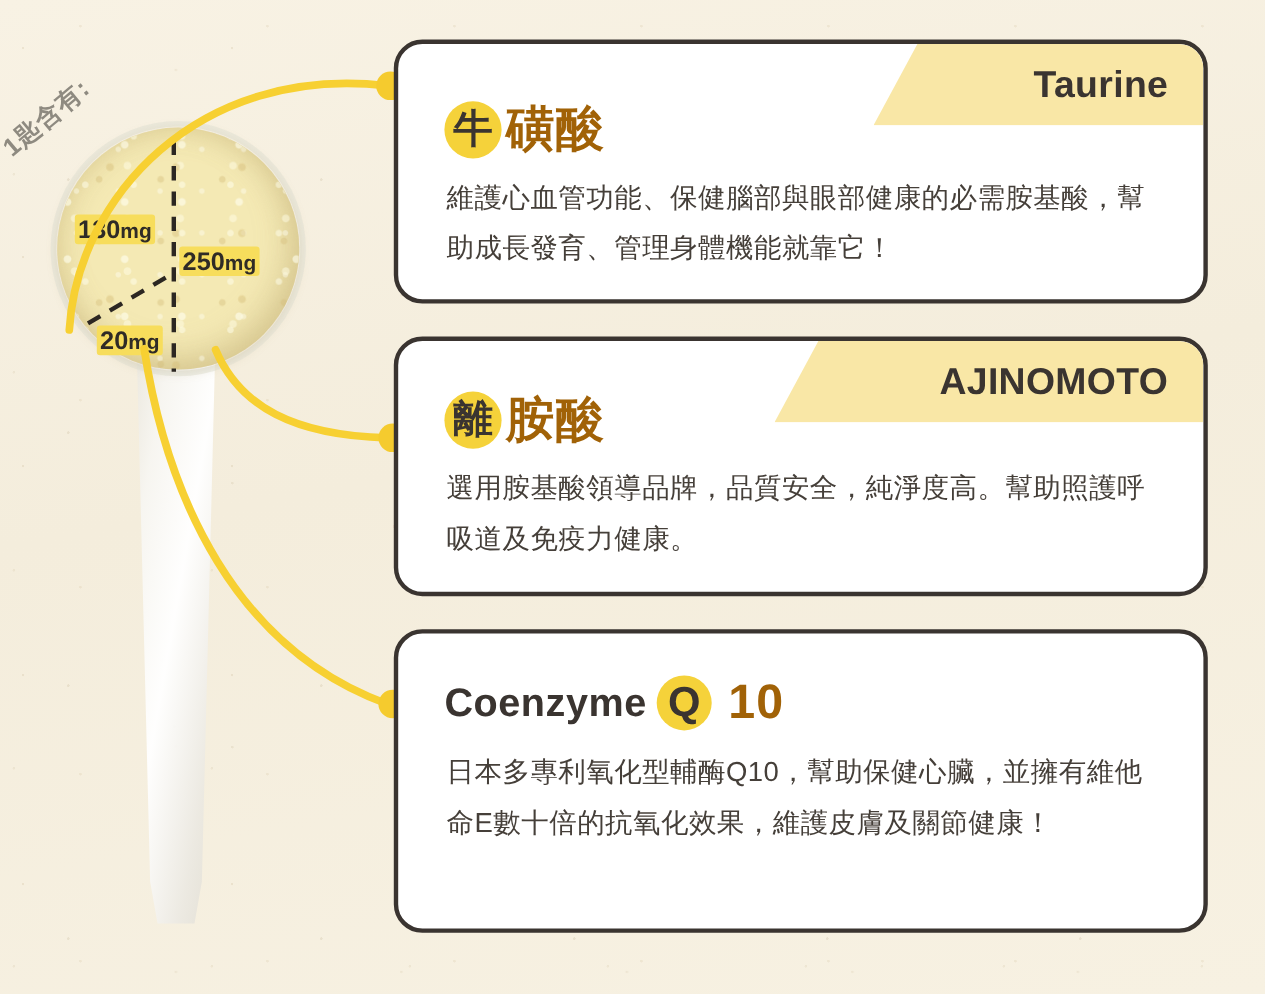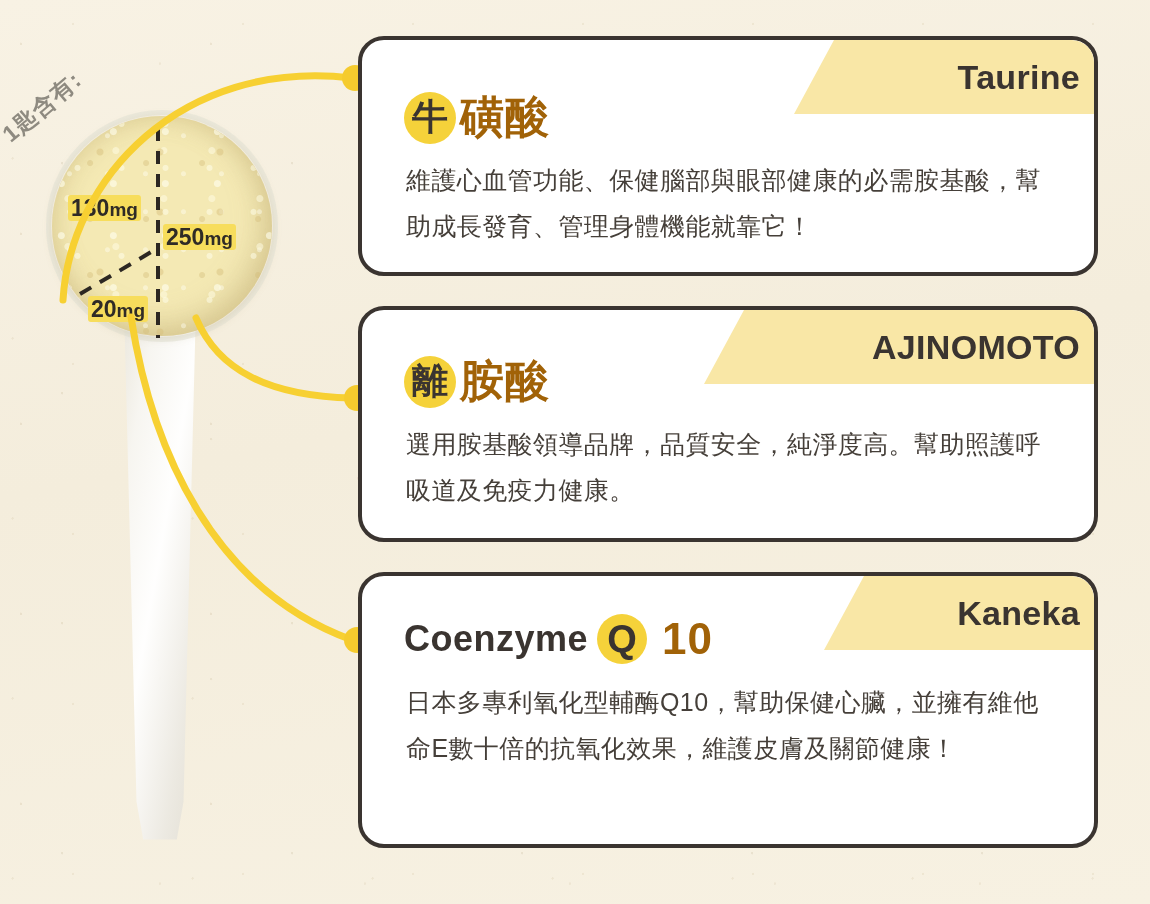--- a/index.html
+++ b/index.html
@@ -146,21 +146,21 @@
   #card-3 { top: 572px; height: 276px; }
 
   .banner {
     position: absolute;
     top: 0; right: 0;
     height: 74px;
     background: #f9e7a6;
     display: flex;
     align-items: center;
     justify-content: flex-end;
-    padding: 0 14px 0 70px;
+    padding: 0 32px 0 70px;
     clip-path: polygon(40px 0, 100% 0, 100% 100%, 0 100%);
     border-top-right-radius: 22px;
   }
   .banner-text {
     font-size: 34px;
     font-weight: bold;
     color: #3a3430;
     letter-spacing: .3px;
     white-space: nowrap;
   }
@@ -274,23 +274,20 @@
       <span class="banner-text">AJINOMOTO</span>
     </div>
     <div class="card-title">
       <span class="badge-char">離</span>
       <span class="title-rest">胺酸</span>
     </div>
     <div class="card-body">選用胺基酸領導品牌，品質安全，純淨度高。幫助照護呼吸道及免疫力健康。</div>
   </div>
 
   <div class="card" id="card-3">
-    <div class="banner">
-      <span class="banner-text">Kaneka</span>
-    </div>
     <div class="card-title">
       <span class="title-pre">Coenzyme</span>
       <span class="badge-char">Q</span>
       <span class="title-rest">10</span>
     </div>
     <div class="card-body">日本多專利氧化型輔酶Q10，幫助保健心臟，並擁有維他命E數十倍的抗氧化效果，維護皮膚及關節健康！</div>
   </div>
 
 </div>
 

